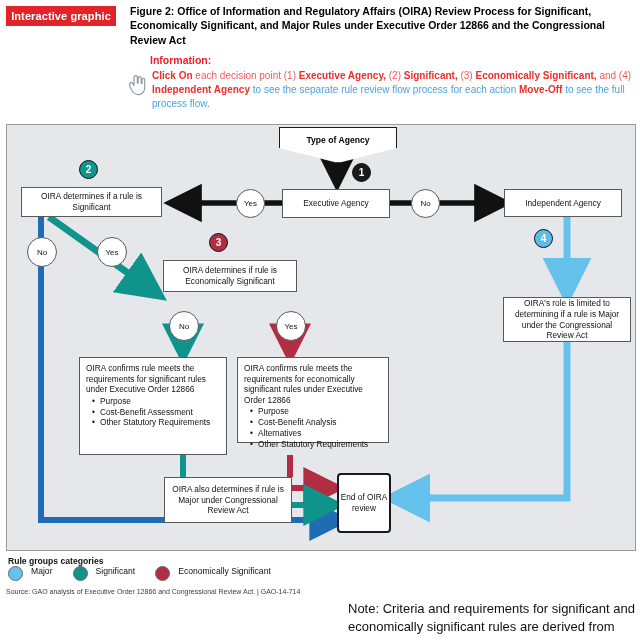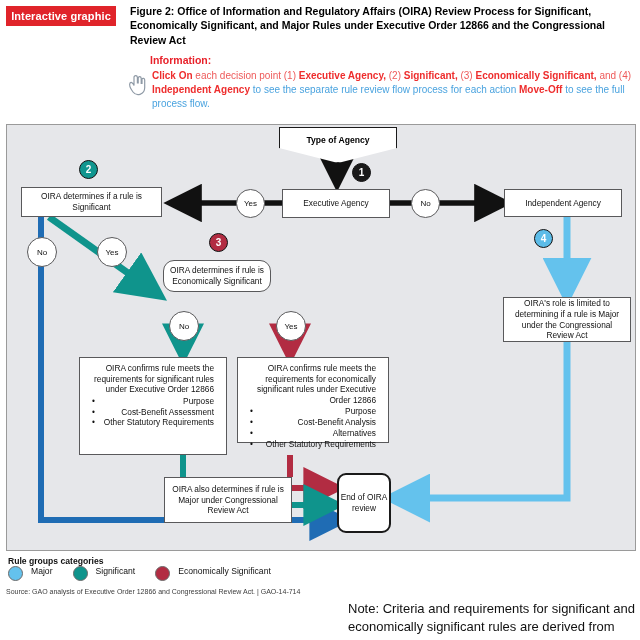--- a/index.html
+++ b/index.html
@@ -38,22 +38,22 @@
   }
   .dg{position:absolute;left:0;top:0;width:628px;height:425px;}
 
   
   .node{
     position:absolute;background:#fff;border:1px solid #59595b;
     font-size:8.3px;color:#111;line-height:1.28;
     display:flex;align-items:center;justify-content:center;
     text-align:center;box-sizing:border-box;z-index:6;
   }
-  .node.left-text{text-align:right;align-items:flex-start;justify-content:flex-start;padding:5px 12px 4px 6px;display:block;}
-  .node.rounded{border-radius:9px;border:2px solid #1a1a1a;}
+  .node.left-text{text-align:left;align-items:flex-start;justify-content:flex-start;padding:5px 5px 4px 6px;display:block;}
+  .node.rounded{border-radius:4px;border:2px solid #1a1a1a;}
   .node ul{margin:1px 0 0 0;padding-left:14px;list-style:none;}
   .node ul li{position:relative;line-height:1.3;}
   .node ul li::before{content:"•";position:absolute;left:-8px;top:0;}
 
   
   .banner{
     position:absolute;z-index:7;background:#fff;border:1px solid #1a1a1a;
     font-size:8.6px;font-weight:bold;text-align:center;color:#000;
     display:flex;align-items:center;justify-content:center;
   }
@@ -186,21 +186,21 @@
     </div>
 
     <div class="dcirc" style="left:90px;top:112px;width:28px;height:28px;">
       <span>Yes</span>
     </div>
 
     <div class="marker" style="left:202px;top:108px;background:#b22c42;">
       <span>3</span>
     </div>
 
-    <div class="node" style="left:156px;top:135px;width:108px;height:32px;padding:0 4px;border-radius:11px;">
+    <div class="node" style="left:156px;top:135px;width:134px;height:32px;padding:0 4px;">
       <span>OIRA determines if rule is Economically Significant</span>
     </div>
 
     <div class="dcirc" style="left:162px;top:186px;width:28px;height:28px;">
       <span>No</span>
     </div>
     <div class="dcirc" style="left:269px;top:186px;width:28px;height:28px;">
       <span>Yes</span>
     </div>
 

